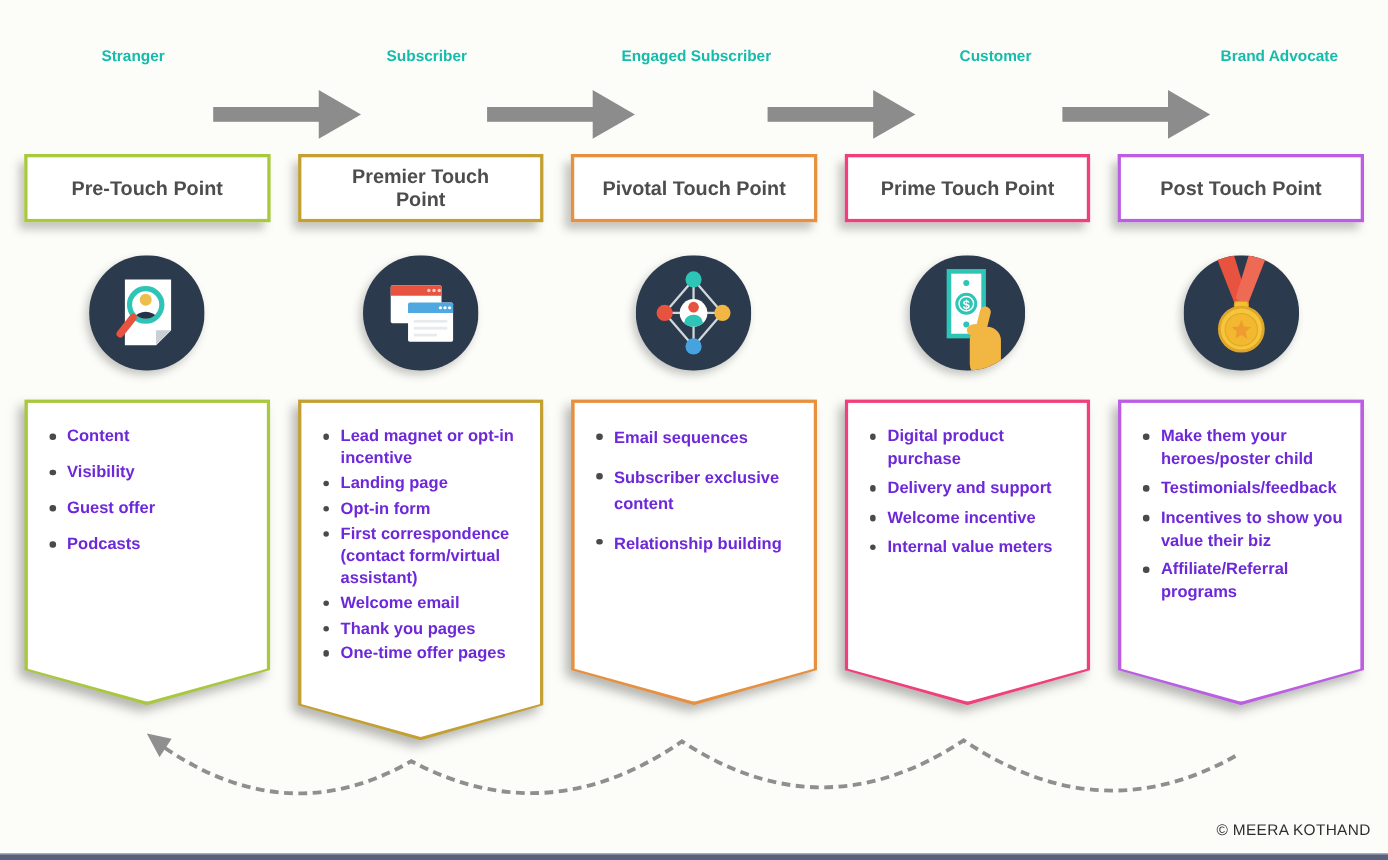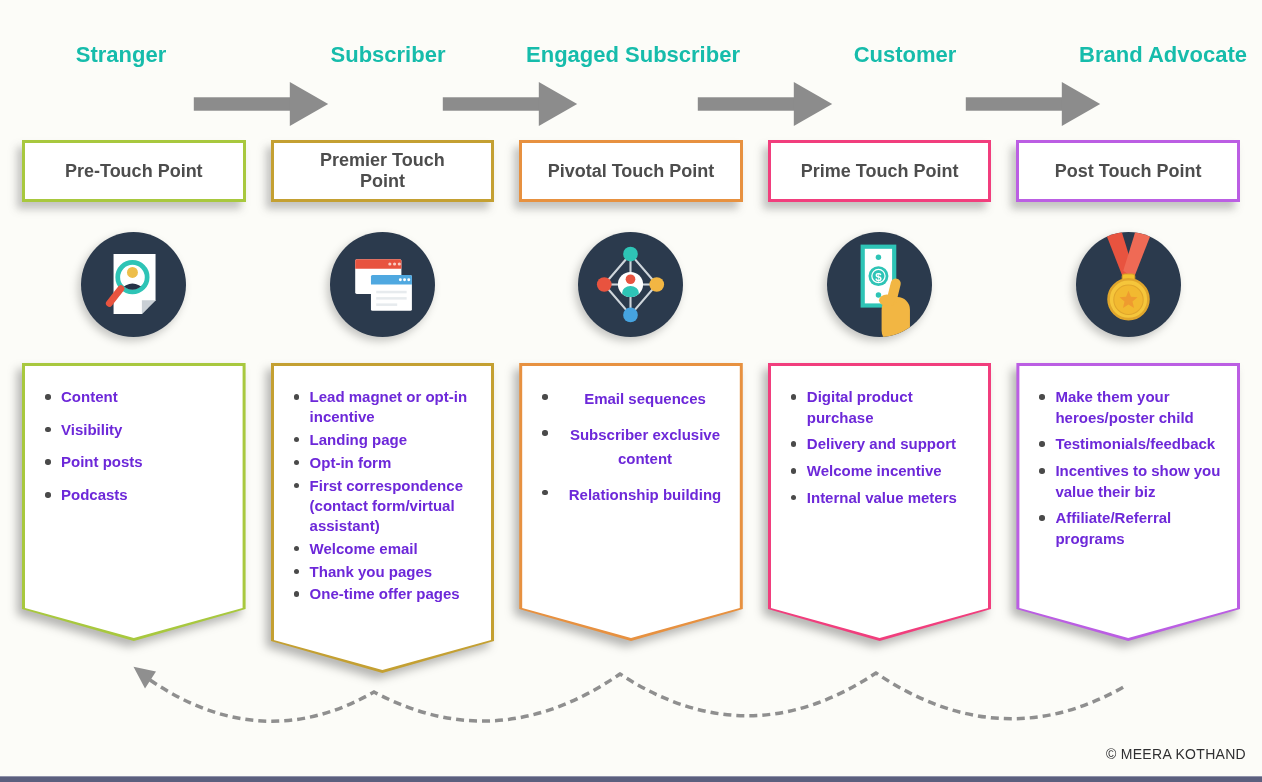--- a/index.html
+++ b/index.html
@@ -1,21 +1,21 @@
 <!DOCTYPE html>
 <html><head>
 <meta charset="utf-8">
 <style>
   html,body{margin:0;padding:0;background:#ffffff;}
   .canvas{position:relative;width:1262px;height:782px;background:#fcfcf8;
     font-family:"Liberation Sans", sans-serif;overflow:hidden;}
 
   
   .stage-label{position:absolute;top:42px;transform:translateX(-50%);
-    font-size:22px;font-weight:bold;color:#16bcab;white-space:nowrap;}
+    font-size:14px;font-weight:bold;color:#16bcab;white-space:nowrap;}
   .flow-arrow{position:absolute;top:80px;width:140px;height:48px;}
 
   
   .columns{position:absolute;top:140px;left:22px;width:1218px;
     display:grid;grid-template-columns:repeat(5,1fr);column-gap:25px;}
   .column{display:flex;flex-direction:column;}
 
   .tp-box{height:56px;background:#ffffff;border:3px solid var(--c,#999);
     display:flex;align-items:center;justify-content:center;text-align:center;
     box-shadow:-5px 7px 8px rgba(90,90,90,0.35);}
@@ -32,21 +32,21 @@
   .ribbon-inner{position:absolute;inset:3px;background:#ffffff;
     clip-path:polygon(0 0,100% 0,100% calc(100% - 30px),50% 100%,0 calc(100% - 30px));}
 
   ul.items{margin:0;padding:21px 8px 0 36px;list-style:none;
     font-size:15px;font-weight:bold;color:#6d28d9;}
   ul.items li{position:relative;line-height:1.38;margin-bottom:8px;}
   ul.items li::before{content:"";position:absolute;left:-16px;top:7px;
     width:5.5px;height:5.5px;border-radius:50%;background:#4a4a4a;}
   .column:nth-child(1) ul.items li{margin-bottom:12px;}
   .column:nth-child(2) ul.items li{margin-bottom:3px;line-height:1.33;}
-  .column:nth-child(3) ul.items li{margin-bottom:13px;line-height:1.55;text-align:center;}
+  .column:nth-child(3) ul.items li{margin-bottom:13px;line-height:1.55;}
   .column:nth-child(4) ul.items li{margin-bottom:6px;}
   .column:nth-child(5) ul.items li{margin-bottom:6px;}
 
   
   .return-path{position:absolute;left:0;top:640px;width:1262px;height:130px;}
   .credit{position:absolute;right:16px;top:746px;font-size:14px;font-weight:normal;
     color:#2f2f31;letter-spacing:0.3px;}
   .footer-bar{position:absolute;left:0;bottom:0;width:100%;height:5px;
     background:#5b5f7e;border-top:1px solid #9093aa;}
 </style>
@@ -99,21 +99,21 @@
           </g>
           <line x1="38" y1="54" x2="27" y2="68" stroke="#e8533f" stroke-width="6.5" stroke-linecap="round"></line>
         </svg>
       </div>
       <div class="ribbon-wrap">
         <div class="ribbon">
           <div class="ribbon-inner">
             <ul class="items">
                 <li>Content</li>
                 <li>Visibility</li>
-                <li>Point posts</li>
+                <li>Guest offer</li>
                 <li>Podcasts</li>
               </ul>
           </div>
         </div>
       </div>
     </div>
 
     <div class="column" style="--c: #c4a032;">
       <div class="tp-box">
         <span class="tp-label">Premier Touch Point</span>

